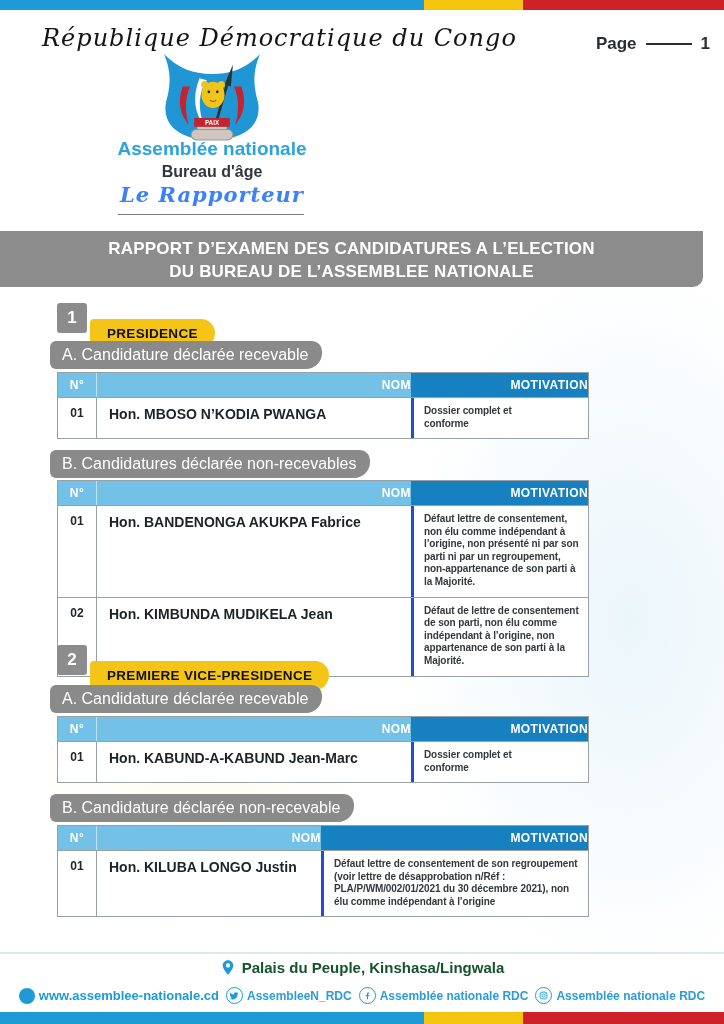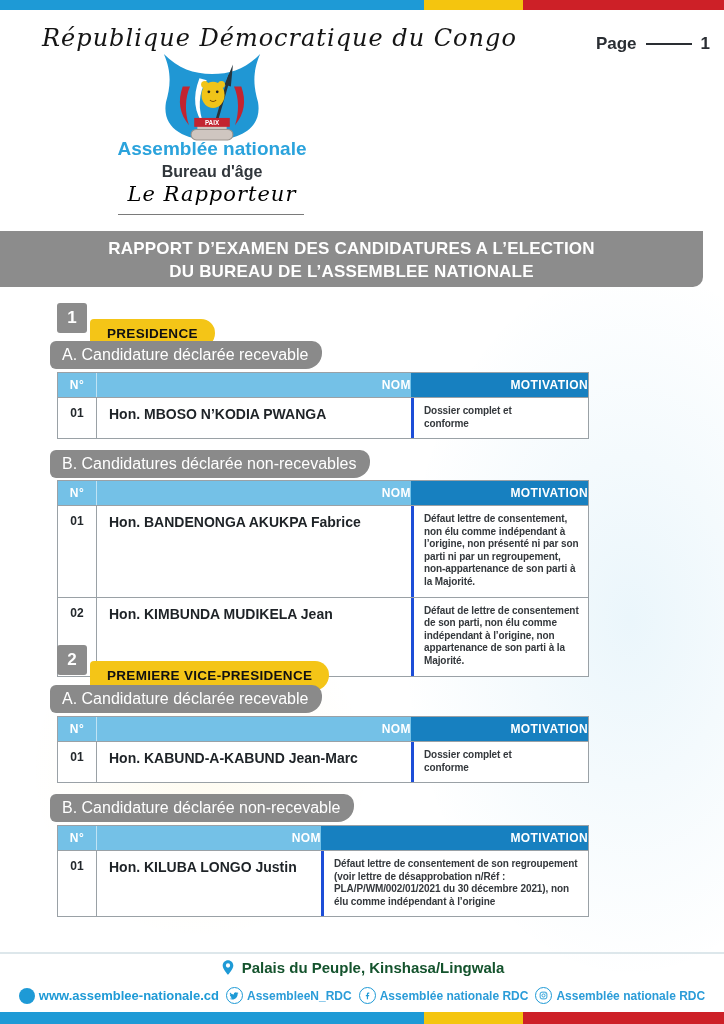--- a/index.html
+++ b/index.html
@@ -25,21 +25,21 @@
   .country{position:absolute;top:24px;left:42px;font-family:"DejaVu Serif","Liberation Serif",serif;
     font-style:italic;font-size:24px;color:#141414;letter-spacing:1px;}
   .page-indicator{position:absolute;top:34px;right:14px;display:flex;align-items:center;gap:9px;
     font-size:17px;font-weight:700;color:#2a2e33;}
   .page-rule{width:46px;height:2px;background:#2a2e33;}
   .logo{position:absolute;top:52px;left:157px;width:110px;height:90px;}
   .brand{position:absolute;left:62px;width:300px;text-align:center;}
   .brand.assemblee{top:138px;font-size:19px;font-weight:700;color:#2BA3DC;}
   .brand.bureau{top:163px;font-size:16px;font-weight:600;color:#30363b;}
   .brand.rapporteur{top:182px;font-family:"DejaVu Serif","Liberation Serif",serif;
-    font-style:italic;font-weight:400;font-size:21px;color:#000000;letter-spacing:1px;}
+    font-style:italic;font-weight:700;font-size:21px;color:#3b82f6;letter-spacing:1px;}
   .brand-rule{position:absolute;top:214px;left:118px;width:186px;height:1px;background:#7a7a7a;}
   
   .banner{position:absolute;top:231px;left:0;width:703px;height:56px;background:#8C8C8C;
     border-radius:0 0 10px 0;color:#ffffff;text-align:center;
     font-weight:800;font-size:17px;letter-spacing:.2px;line-height:23px;padding-top:6px;box-sizing:border-box;}
   
   .sec-marker{position:absolute;left:57px;display:flex;align-items:flex-start;}
   .sec-num{width:30px;height:30px;background:#8C8C8C;border-radius:3px;color:#fff;
     font-weight:800;font-size:17px;line-height:30px;text-align:center;flex:0 0 30px;}
   .sec-badge{margin-left:3px;height:30px;line-height:30px;background:#F4C517;color:#111;

